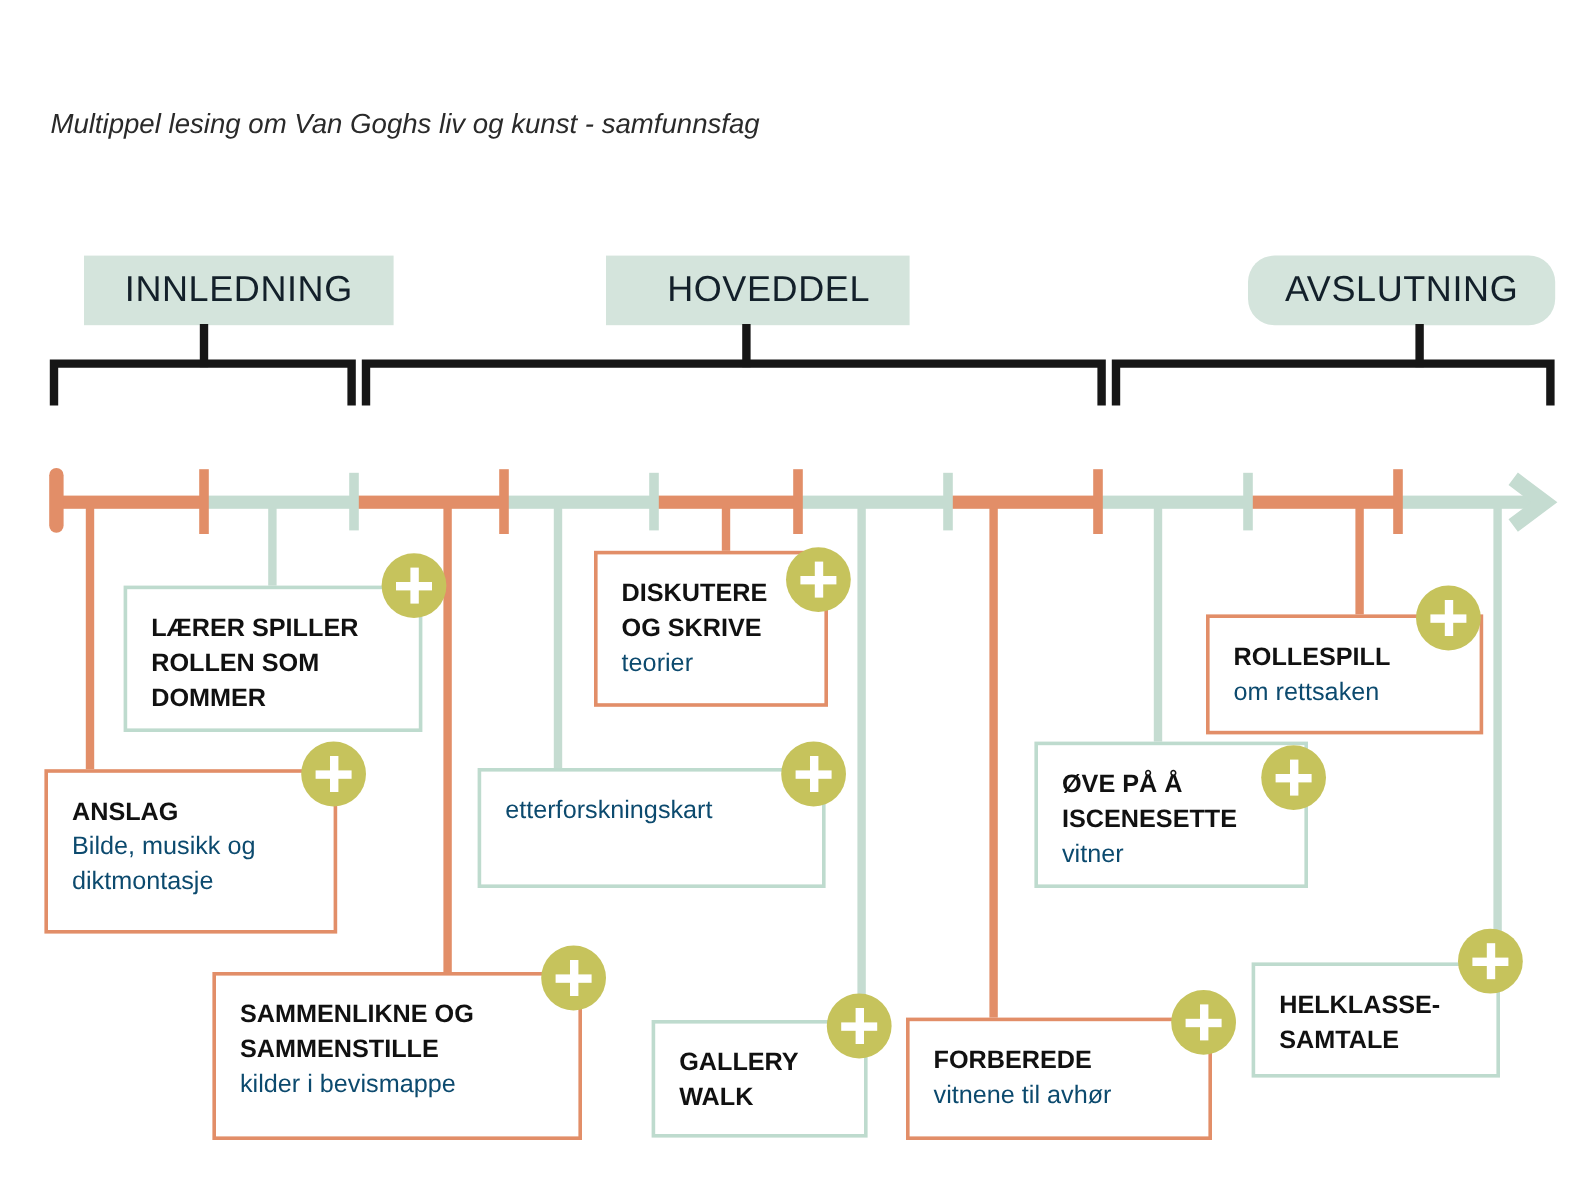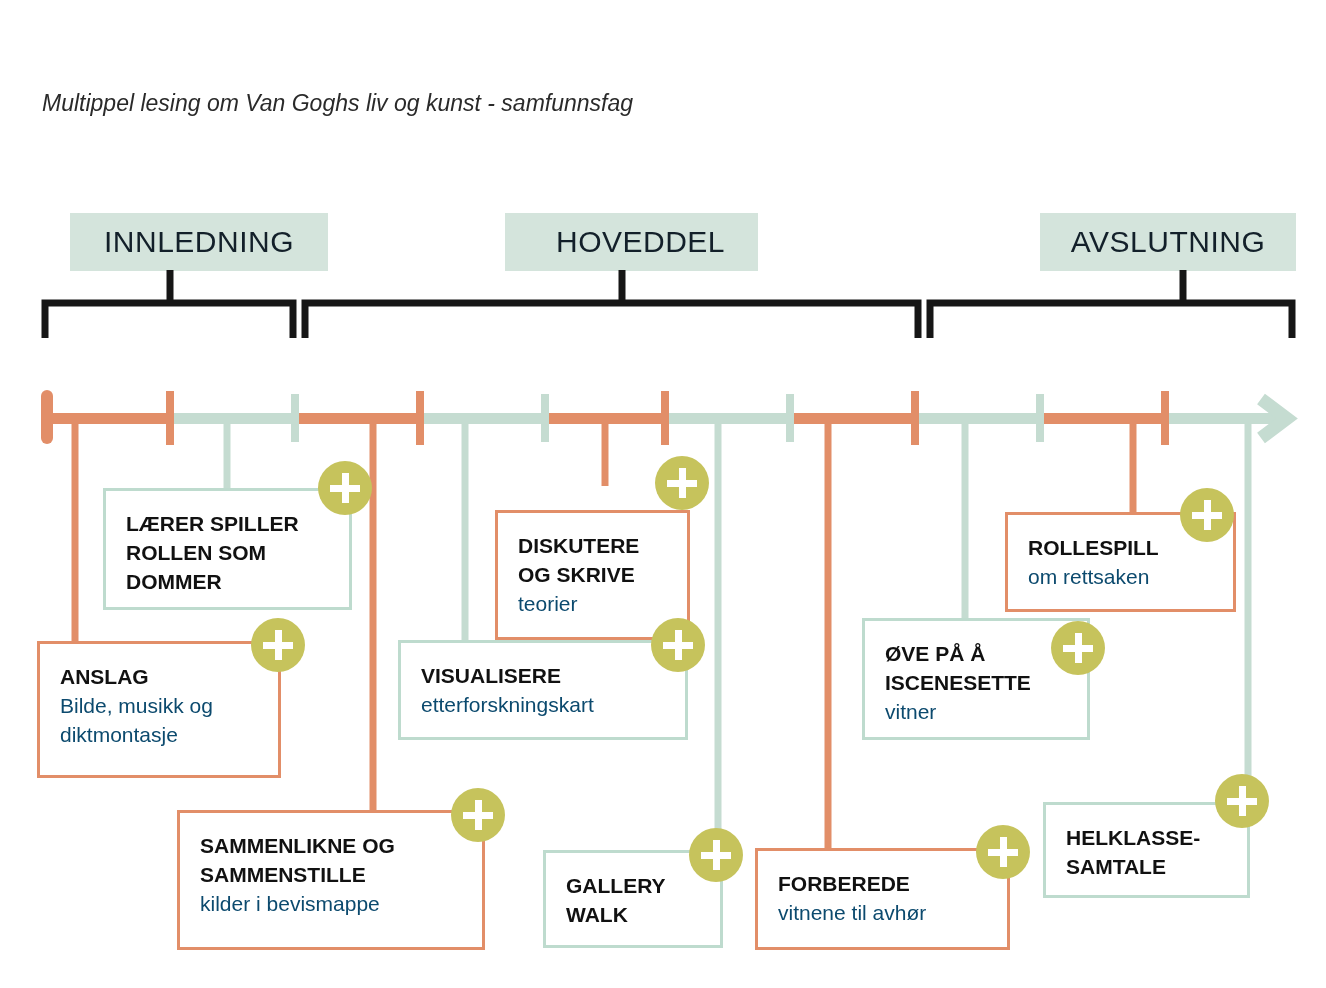--- a/index.html
+++ b/index.html
@@ -13,21 +13,21 @@
   }
   .subtitle{
     position:absolute;left:42px;top:90px;font-size:23px;font-style:italic;color:#2a2a2a;
   }
   .phase-label{
     position:absolute;height:58px;line-height:58px;text-align:center;
     background:#d4e4dc;color:#13202a;font-size:30px;letter-spacing:0.5px;
   }
   .phase-innledning{left:38px;top:213px;width:258px;margin-left:32px;}
   .phase-hoveddel{left:505px;top:213px;width:235px;padding-left:18px;}
-  .phase-avslutning{left:1040px;top:213px;width:256px;}
+  .phase-avslutning{left:1040px;top:213px;width:256px;border-radius:22px;}
   svg.diagram{position:absolute;left:0;top:0;}
   .box{
     position:absolute;box-sizing:border-box;background:#ffffff;border:3px solid;
     padding:19px 16px 24px 20px;font-size:21px;line-height:1.38;z-index:3;
   }
   .box.orange{border-color:#e28e68;}
   .box.green{border-color:#bedbce;}
   .box-title{font-weight:bold;color:#111111;}
   .box-sub{font-weight:normal;color:#0c4a6e;}
   .badge{
@@ -119,25 +119,24 @@
     <div class="box-title">LÆRER SPILLER ROLLEN SOM DOMMER</div>
     <div class="box-sub"></div>
   </div>
 
   <div class="box orange" style="left:177px;top:810px;width:308px;height:140px">
     <div class="box-title">SAMMENLIKNE OG SAMMENSTILLE</div>
     <div class="box-sub">kilder i bevismappe</div>
   </div>
 
   <div class="box green" style="left:398px;top:640px;width:290px;height:100px">
-    <div class="box-title">VISUALISERE</div>
     <div class="box-sub">etterforskningskart</div>
   </div>
 
-  <div class="box orange" style="left:495px;top:510px;width:195px;height:130px">
+  <div class="box orange" style="left:495px;top:459px;width:195px;height:130px">
     <div class="box-title">DISKUTERE OG SKRIVE</div>
     <div class="box-sub">teorier</div>
   </div>
 
   <div class="box green" style="left:543px;top:850px;width:180px;height:98px">
     <div class="box-title">GALLERY WALK</div>
     <div class="box-sub"></div>
   </div>
 
   <div class="box orange" style="left:755px;top:848px;width:255px;height:102px">

